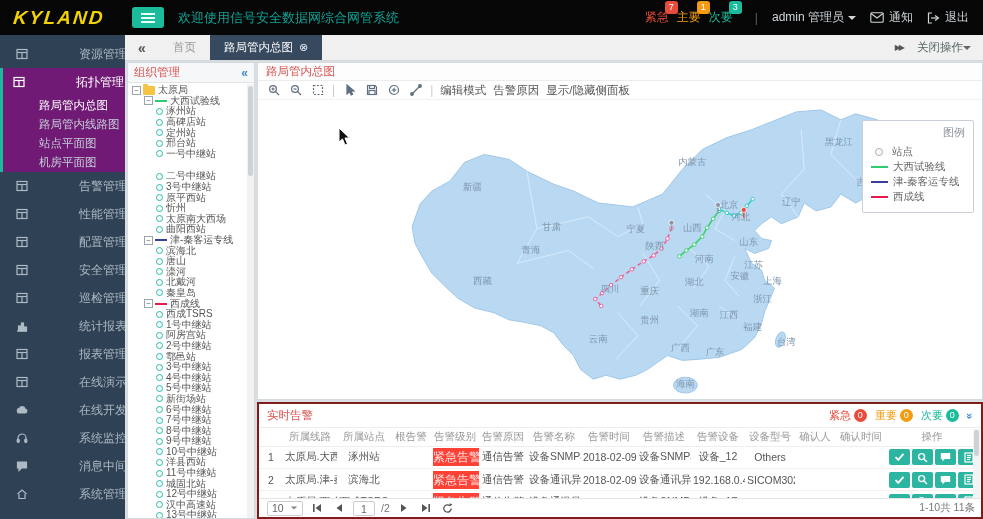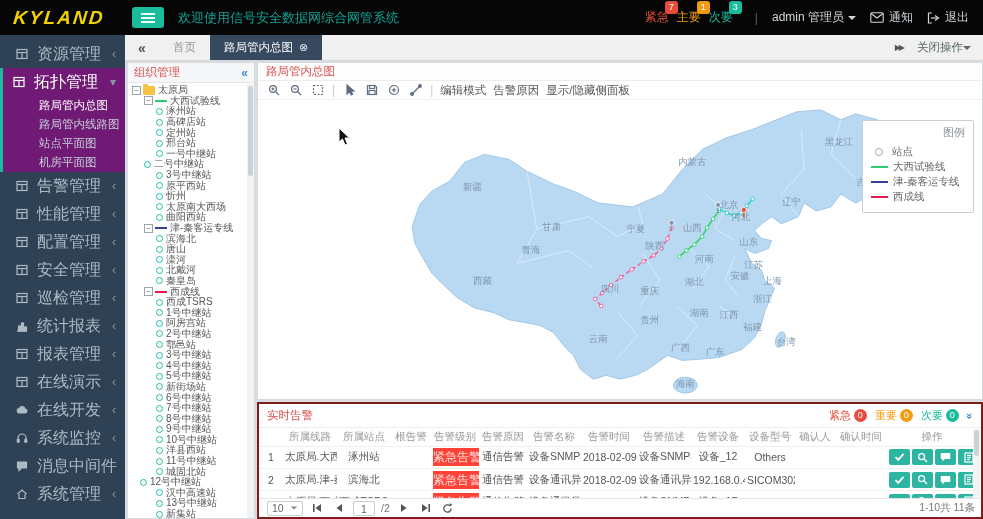--- a/index.html
+++ b/index.html
@@ -18,21 +18,21 @@
   .hc .badge{position:absolute;top:-8px;right:-9px;min-width:13px;height:13px;border-radius:3px;color:#fff;font-size:9px;line-height:13px;text-align:center;font-style:normal;padding:0 2px;}
   .sep{color:#5a6268;}
   .top-user{display:flex;align-items:center;gap:4px;white-space:nowrap;cursor:pointer;}
   .caret{display:inline-block;width:0;height:0;border-left:4px solid transparent;border-right:4px solid transparent;border-top:4px solid #cfd6da;}
   .top-link{display:flex;align-items:center;gap:5px;white-space:nowrap;cursor:pointer;}
   .top-link svg{display:block;}
 
   
   .sidebar{position:absolute;left:0;top:35px;width:125px;height:484px;background:#2f4154;overflow:hidden;padding-top:5px;}
   .sb-item{height:28px;display:flex;align-items:center;padding:0 9px 0 13px;color:#aebac4;gap:8px;cursor:pointer;}
-  .sb-item .sb-label{flex:1;font-size:16px;white-space:nowrap;}
+  .sb-item .sb-label{flex:1;font-size:12px;white-space:nowrap;margin-left:42px;}
   .sb-item .chev{font-size:12px;color:#8795a1;}
   .sb-icon{width:13px;height:13px;flex:0 0 13px;}
   .sb-group{border-left:3px solid transparent;}
   .sb-group.active{background:#701a75;border-left:3px solid #1abc9c;}
   .sb-group.active > .sb-item{color:#fff;padding-left:10px;}
   .sb-sub-item{height:19px;line-height:19px;padding-left:36px;color:#c5d0d8;font-size:11.5px;white-space:nowrap;cursor:pointer;}
   .sb-sub-item.current{color:#ffffff;}
 
   
   .tabbar{position:absolute;left:125px;top:35px;width:858px;height:26px;background:#f0f0f0;border-bottom:1px solid #d8d8d8;display:flex;align-items:stretch;}
@@ -357,21 +357,21 @@
           <span>定州站</span>
         </div>
         <div class="tn" style="padding-left: 28px;">
           <span class="stic"></span>
           <span>邢台站</span>
         </div>
         <div class="tn" style="padding-left: 28px;">
           <span class="stic"></span>
           <span>一号中继站</span>
         </div>
-        <div class="tn" style="padding-left: 16px;">
+        <div class="tn" style="padding-left: 28px; margin-top: 12px;">
           <span class="stic"></span>
           <span>二号中继站</span>
         </div>
         <div class="tn" style="padding-left: 28px;">
           <span class="stic"></span>
           <span>3号中继站</span>
         </div>
         <div class="tn" style="padding-left: 28px;">
           <span class="stic"></span>
           <span>原平西站</span>
@@ -479,21 +479,21 @@
           <span>洋县西站</span>
         </div>
         <div class="tn" style="padding-left: 28px;">
           <span class="stic"></span>
           <span>11号中继站</span>
         </div>
         <div class="tn" style="padding-left: 28px;">
           <span class="stic"></span>
           <span>城固北站</span>
         </div>
-        <div class="tn" style="padding-left: 12px;">
+        <div class="tn" style="padding-left: 28px;">
           <span class="stic"></span>
           <span>12号中继站</span>
         </div>
         <div class="tn" style="padding-left: 28px;">
           <span class="stic"></span>
           <span>汉中高速站</span>
         </div>
         <div class="tn" style="padding-left: 28px;">
           <span class="stic"></span>
           <span>13号中继站</span>

